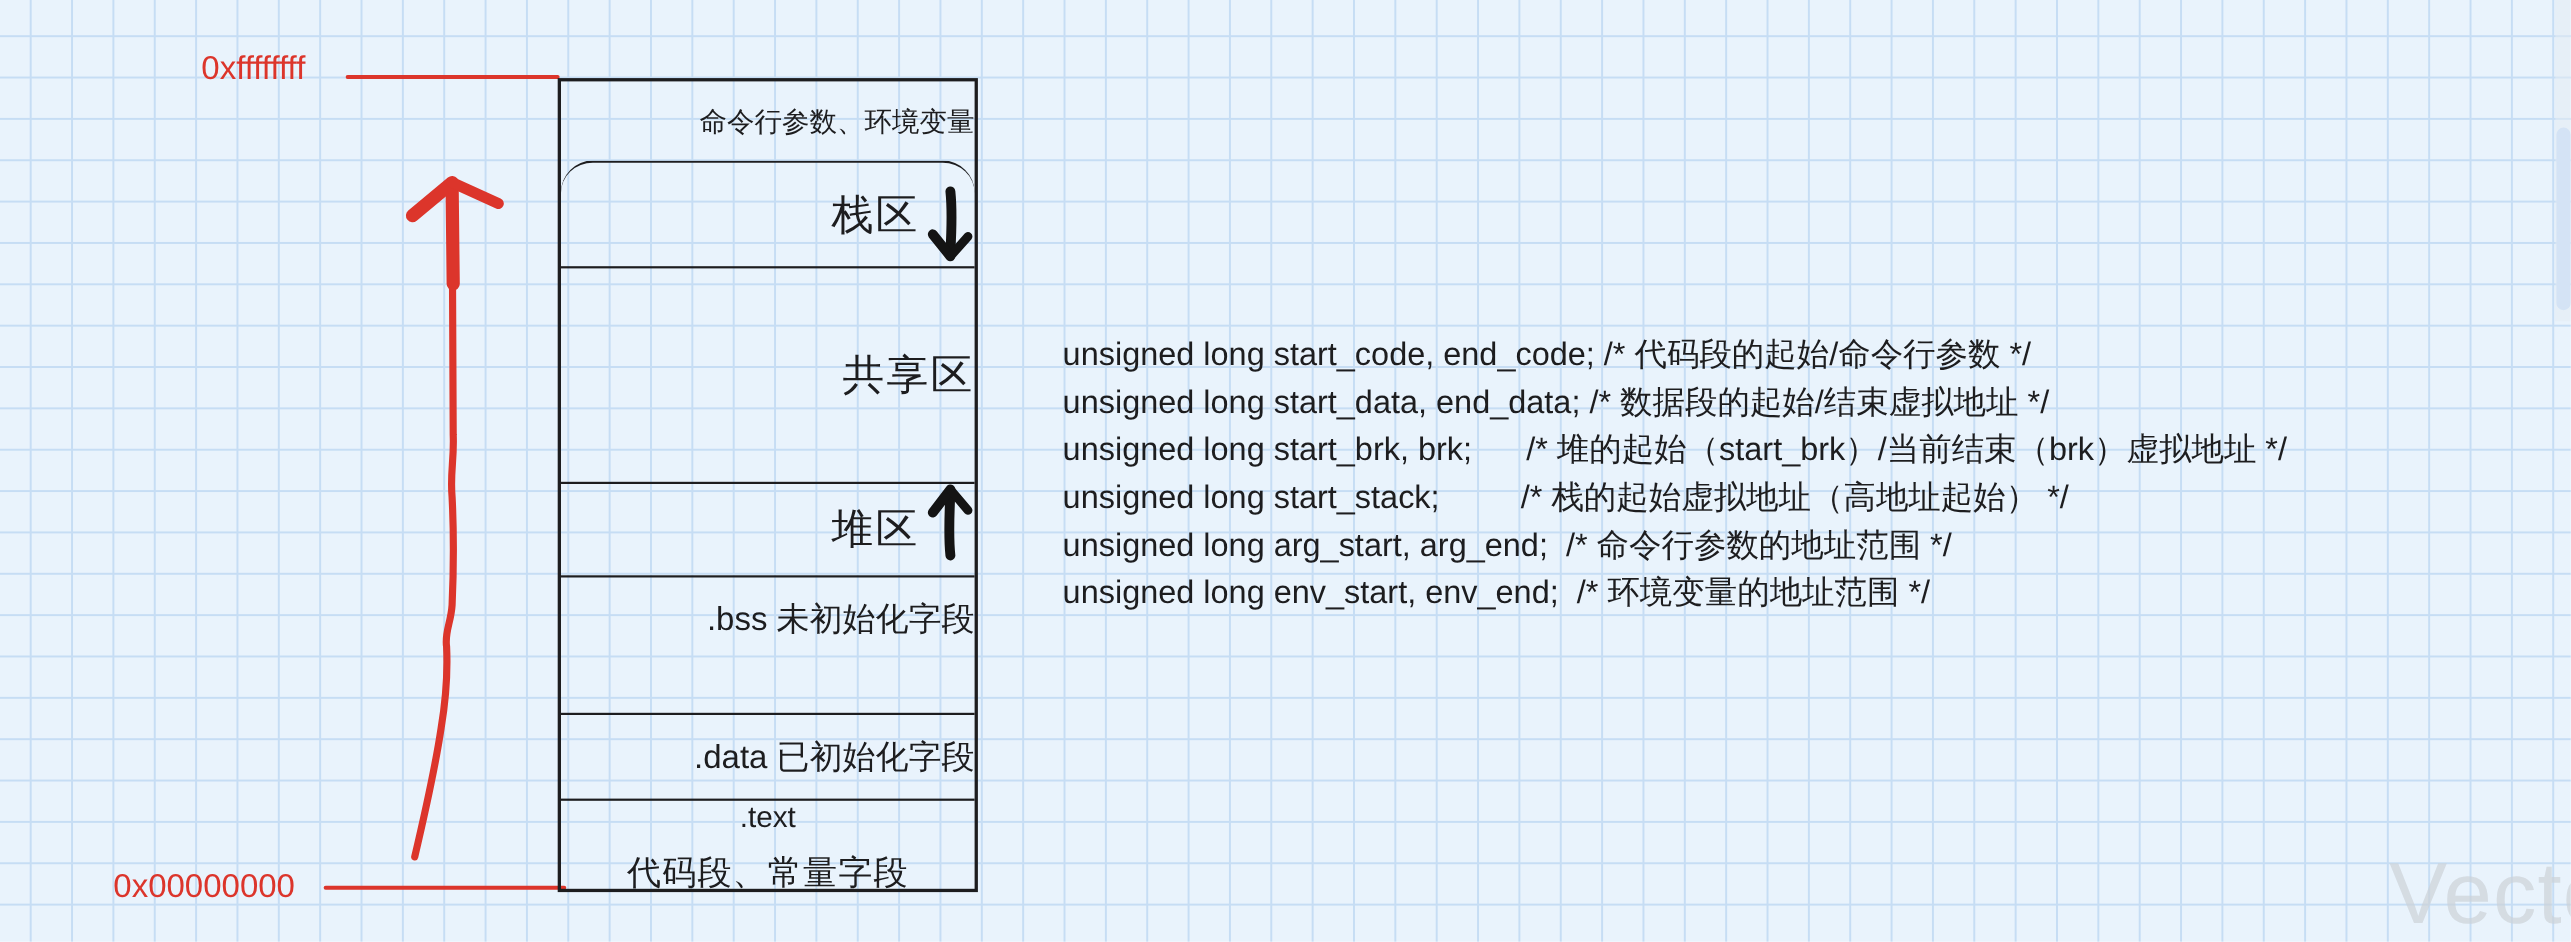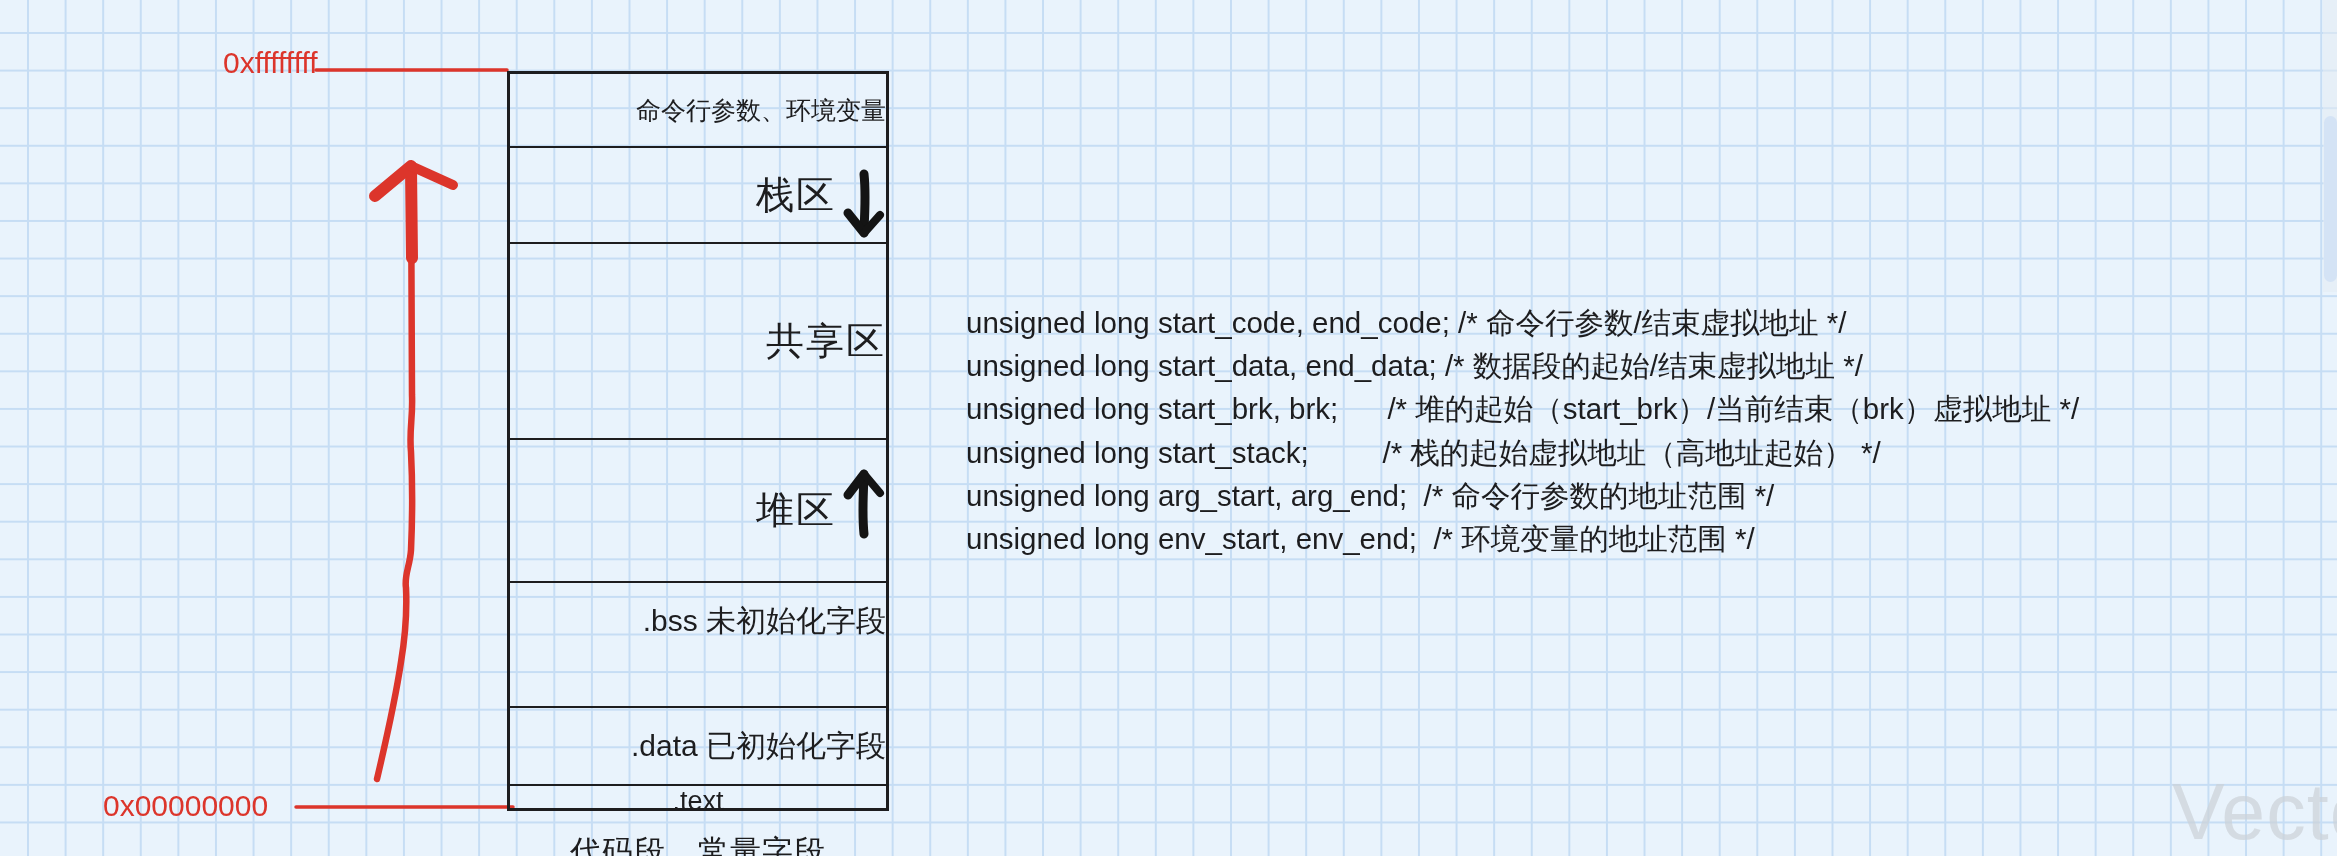--- a/index.html
+++ b/index.html
@@ -26,41 +26,41 @@
   }
   svg.overlay{position:absolute;left:0;top:0;pointer-events:none;}
   
   .addr{
     position:absolute;
     color:var(--red);
     font-size:30px;
     line-height:1;
     white-space:nowrap;
   }
-  .addr.top{left:183px;top:48px;margin-left:40px;}
+  .addr.top{left:183px;top:48px;}
   .addr.bottom{left:103px;top:791px;}
   
   .membox{
     position:absolute;
     left:507px;top:71px;width:382px;height:740px;
     box-sizing:border-box;
     border:3px solid var(--ink);
     display:flex;flex-direction:column;
     color:var(--ink);
   }
   .sec{
     box-sizing:border-box;
     display:flex;align-items:center;justify-content:flex-end;
     flex:0 0 auto;
   }
   .sec + .sec{border-top:2.5px solid var(--ink);}
   .sec:nth-child(1){height:72px;font-size:25px;}
-  .sec:nth-child(2){height:96px;}
+  .sec:nth-child(2){height:96px;border-radius:29px;}
   .sec:nth-child(3){height:196px;}
-  .sec:nth-child(4){height:143px;}
+  .sec:nth-child(4){height:85px;}
   .sec:nth-child(5){height:78px;font-size:30px;}
   .sec:nth-child(6){height:78px;font-size:30px;margin-top:47px;}
   .sec:nth-child(7){flex:1 1 auto;flex-direction:column;justify-content:center;gap:14px;}
   .sec .big{font-size:38px;letter-spacing:2px;}
   .sec .t1{font-size:27px;}
   .sec .t2{font-size:31px;letter-spacing:1px;}
   .sec svg{flex:0 0 auto;}
   .arrow-down{margin:26px 0 0 6px;}
   .arrow-up{margin:0 0 22px 6px;}
   
@@ -153,21 +153,21 @@
     <div class="sec">
       <span>.data 已初始化字段</span>
     </div>
     <div class="sec">
       <span class="t1">.text</span>
       <span class="t2">代码段、常量字段</span>
     </div>
   </div>
 
   <div class="code">
-    <div class="line">unsigned long start_code, end_code; /* 命令行参数/结束虚拟地址 */</div>
+    <div class="line">unsigned long start_code, end_code; /* 代码段的起始/命令行参数 */</div>
     <div class="line">unsigned long start_data, end_data; /* 数据段的起始/结束虚拟地址 */</div>
     <div class="line">unsigned long start_brk, brk;      /* 堆的起始（start_brk）/当前结束（brk）虚拟地址 */</div>
     <div class="line">unsigned long start_stack;         /* 栈的起始虚拟地址（高地址起始） */</div>
     <div class="line">unsigned long arg_start, arg_end;  /* 命令行参数的地址范围 */</div>
     <div class="line">unsigned long env_start, env_end;  /* 环境变量的地址范围 */</div>
   </div>
 
   <div class="watermark">Vector</div>
 
   <div class="scroll-track"></div>

